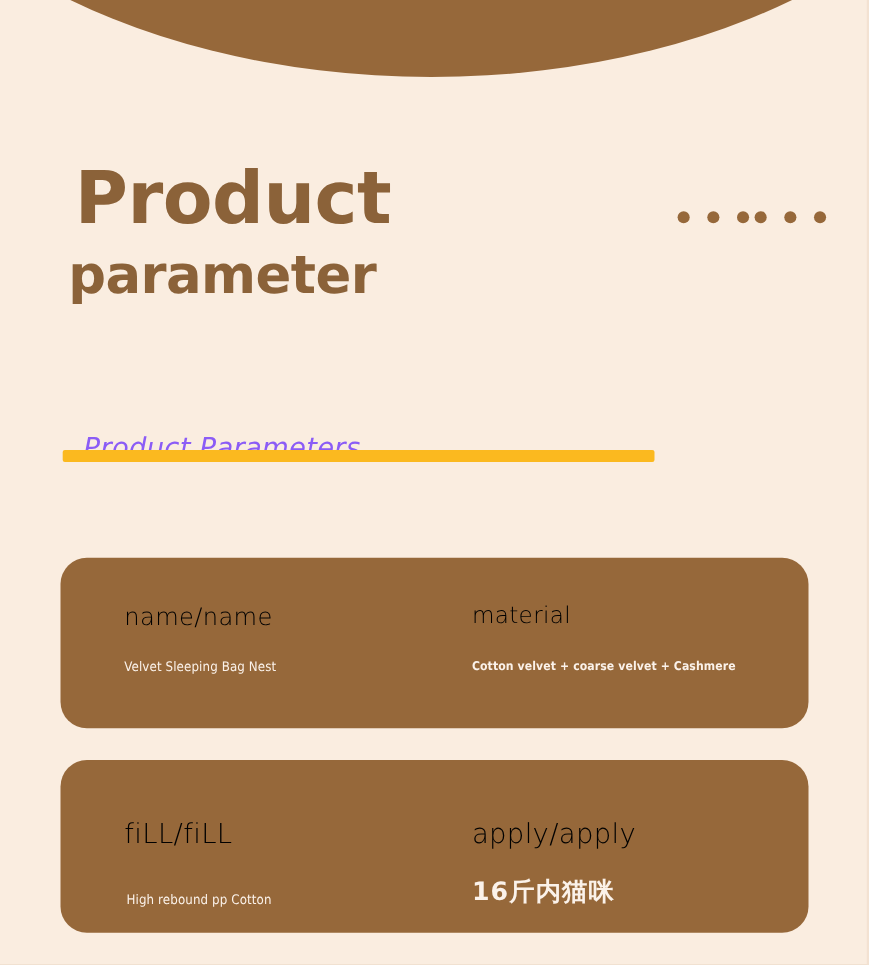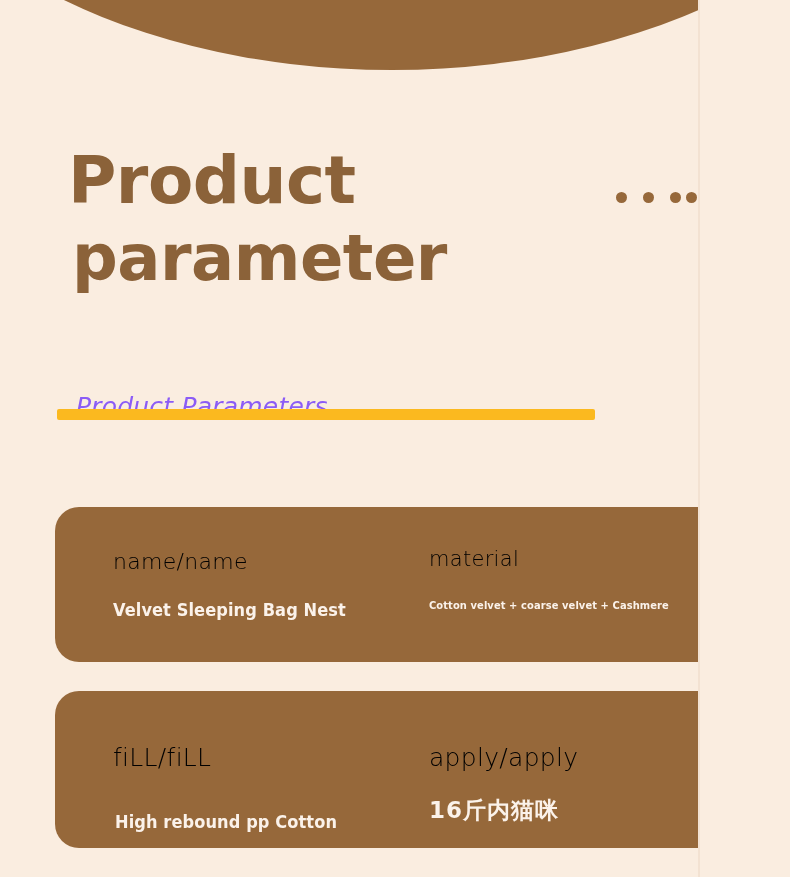--- a/index.html
+++ b/index.html
@@ -8,21 +8,21 @@
   }
   body {
     width: 790px;
     height: 877px;
     background: #faede0;
     font-family: "Liberation Sans", sans-serif;
     overflow: hidden;
   }
   .page {
     position: relative;
-    width: 700px;
+    width: 790px;
     height: 877px;
     background: #faede0;
     overflow: hidden;
     box-sizing: border-box;
     border-right: 2px solid #f3e2d2;
   }
 
   
   .banner-clip {
     position: absolute;
@@ -59,22 +59,22 @@
     letter-spacing: -0.5px;
     white-space: nowrap;
     line-height: 1;
   }
   .title-line-1 {
     top: 16px;
     font-size: 66px;
   }
   .title-line-2 {
     top: 94px;
-    left: 72px;
-    font-size: 64px;
+    left: 62px;
+    font-size: 48px;
     z-index: 2;
   }
   .title-underline {
     position: absolute;
     left: 57px;
     top: 277px;
     width: 538px;
     height: 11px;
     background: #fbb91f;
     border-radius: 2px;
@@ -140,22 +140,22 @@
     font-size: 22px;
     font-weight: 300;
     letter-spacing: 0.3px;
     white-space: nowrap;
   }
   .cell-value {
     position: absolute;
     top: 50px;
     color: #fbf2ea;
     font-family: "DejaVu Sans Condensed", "Liberation Sans Narrow", "Liberation Sans", sans-serif;
-    font-size: 18px;
-    font-weight: 700;
+    font-size: 12px;
+    font-weight: 400;
     letter-spacing: 0.1px;
     white-space: nowrap;
   }
 
   
   .card-1 .cell { top: 42px; }
   .card-1 .cell-left  .cell-value { left: 0px; }
   .card-1 .cell-right .cell-label { font-size: 21px; top: -2px; }
   .card-1 .cell-right .cell-value { left: 0px; font-size: 11px; font-weight: 600; text-align: center; }
 

